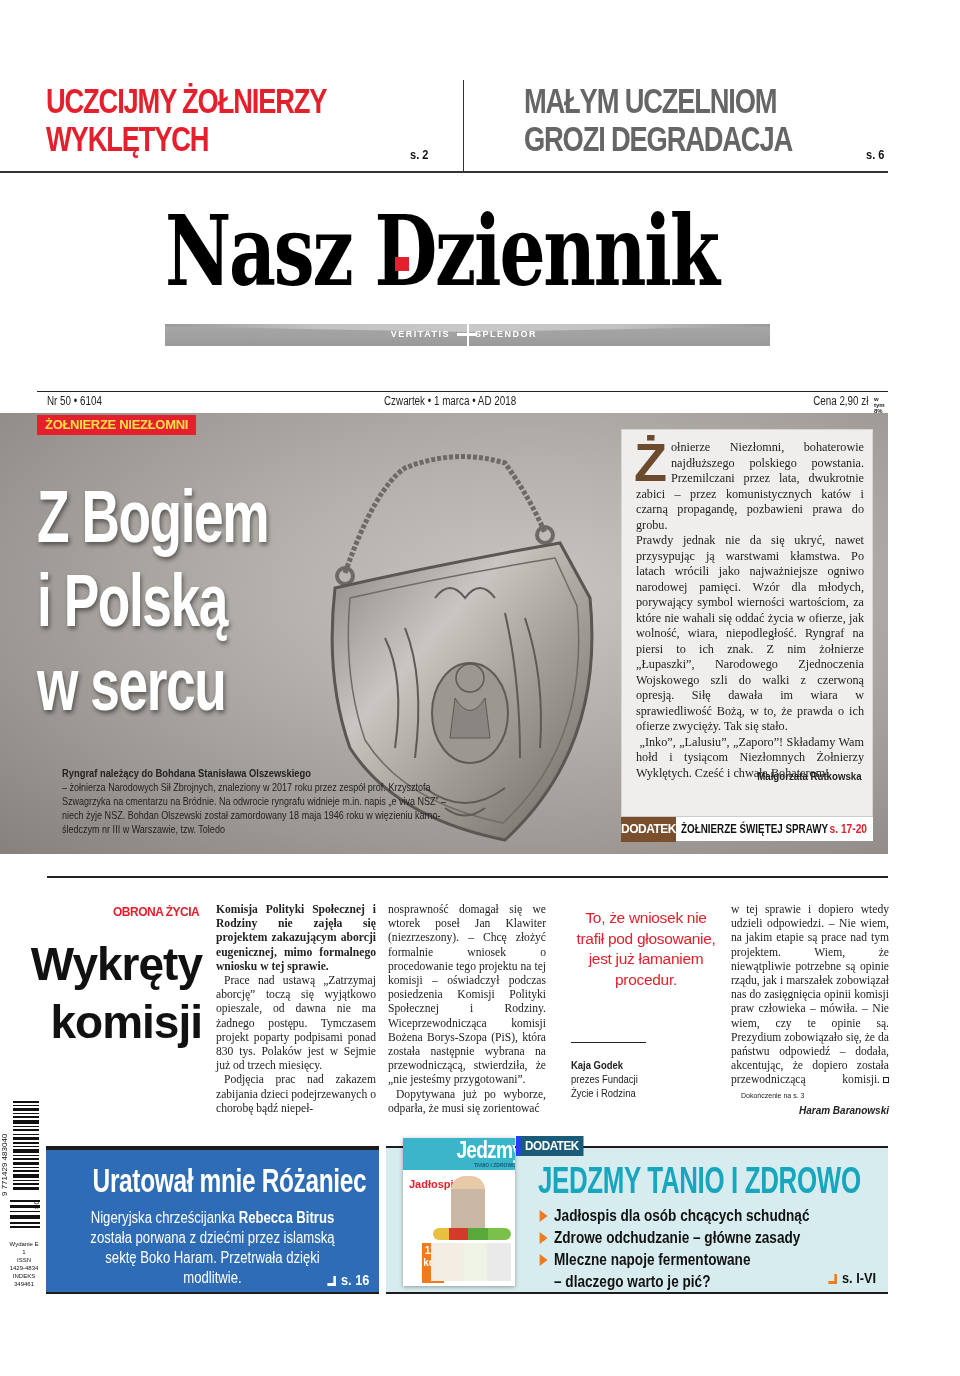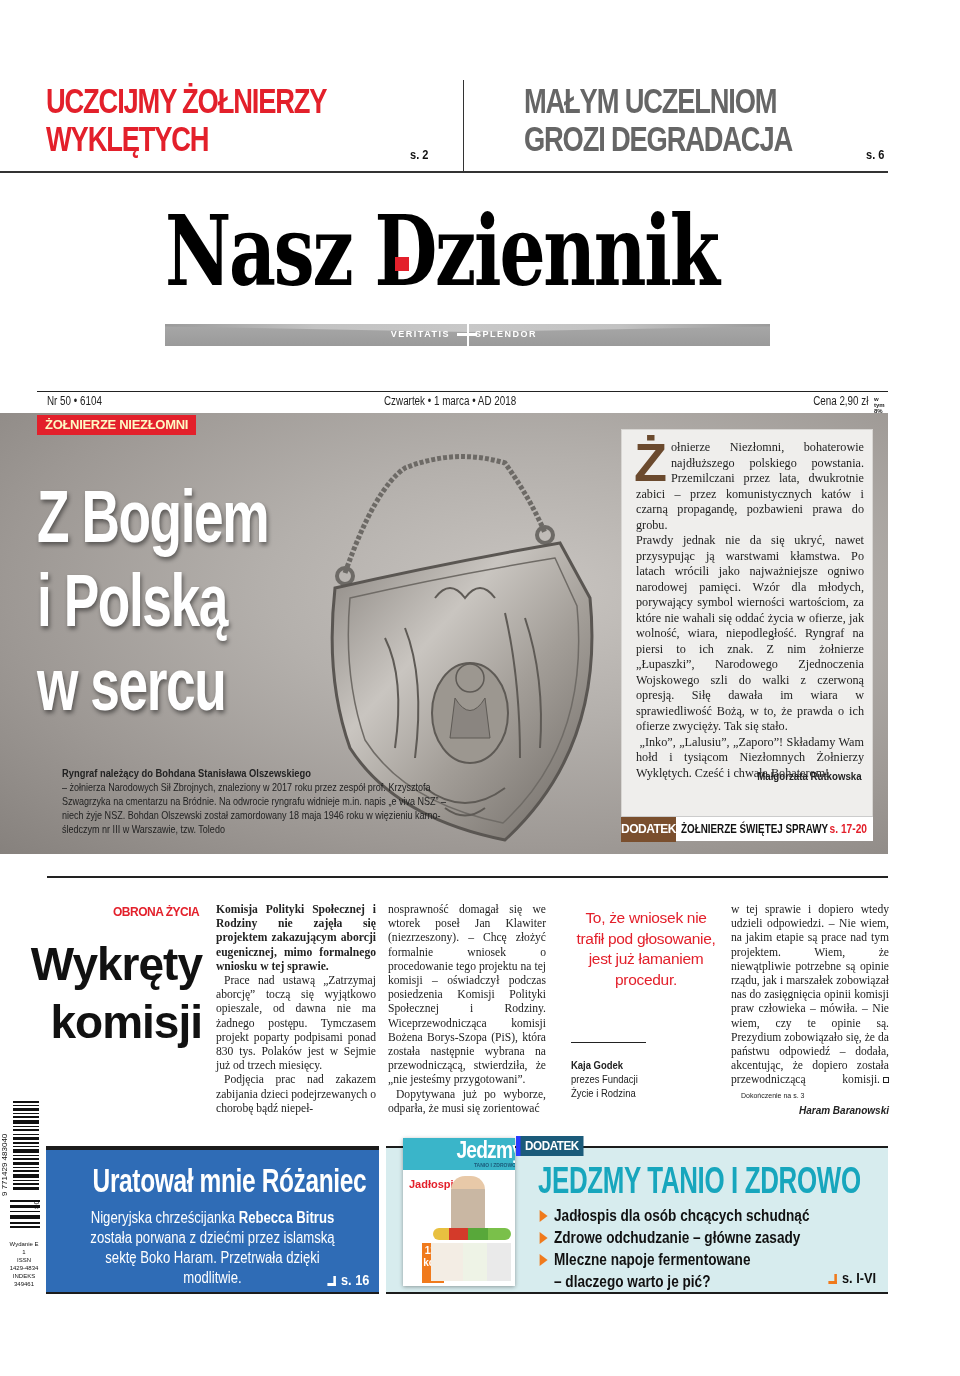--- a/index.html
+++ b/index.html
@@ -66,21 +66,21 @@
 
     
     .hero {
       position: absolute; left: 0; top: 413px; width: 888px; height: 441px;
       background:
         radial-gradient(ellipse at 60% 40%, #c8c4c0 0%, #b4b0ac 35%, #9d9894 70%, #86817d 100%);
       overflow: hidden;
     }
     .hero-kicker {
       position: absolute; left: 37px; top: 2px; height: 20px; padding: 0 8px;
-      background: #e3202b; color: #fef9c3; font-weight: bold; font-size: 13px; line-height: 20px;
+      background: #e3202b; color: #fde047; font-weight: bold; font-size: 13px; line-height: 20px;
       letter-spacing: -0.3px;
     }
     .hero-headline {
       position: absolute; left: 37px; top: 62px; color: #fff;
       font-family: "Liberation Sans", sans-serif; font-weight: bold;
       font-size: 74px; line-height: 84px; letter-spacing: -2px;
       text-shadow: 2px 3px 5px rgba(0,0,0,0.45);
       transform: scaleX(0.72); transform-origin: left top; white-space: nowrap;
     }
     .hero-photo { position: absolute; left: 305px; top: 35px; width: 300px; height: 395px; }

